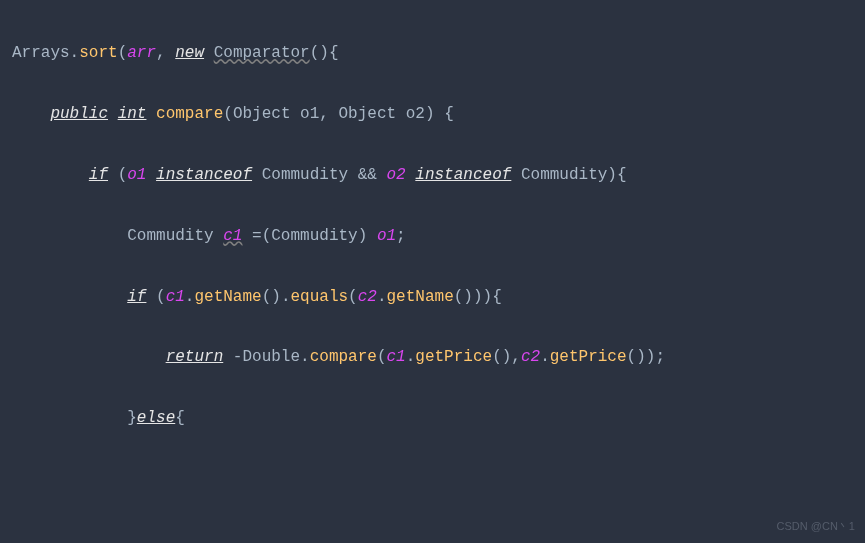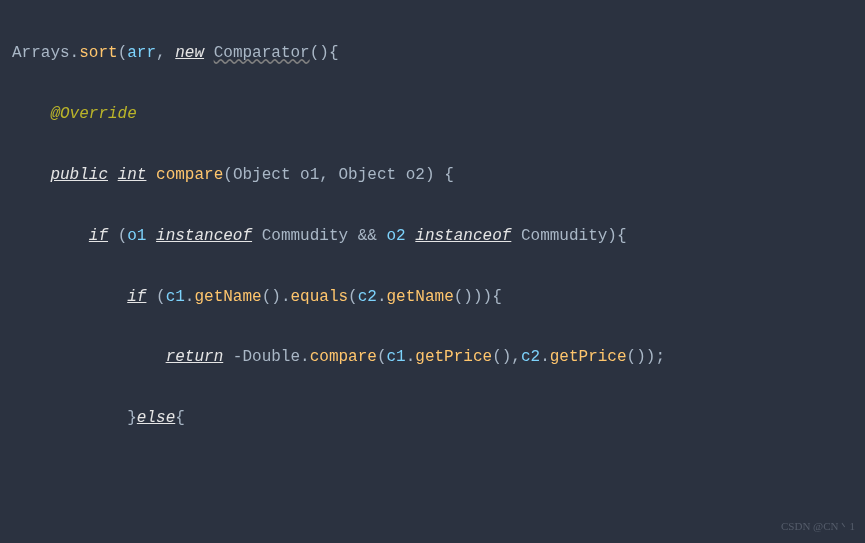--- a/index.html
+++ b/index.html
@@ -28,34 +28,34 @@
     .param { color: #a9b7c6; }
     .wavy { text-decoration: underline wavy #808080; text-decoration-skip-ink: none; }
     .dot { color: #a9b7c6; }
     .watermark {
       position: absolute;
       bottom: 6px;
       right: 10px;
       font-size: 11px;
       color: #6a7280;
       opacity: 0.65;
-      font-family: Liberation Serif, serif;
+      font-family: Liberation Sans, sans-serif;
       text-align: center;
     }
-    .ident { color: #7dd3fc; }
+    .ident { color: #d946ef; font-style: italic; }
     .number-neg { color: #a9b7c6; }
   </style>
 </head>
 <body>
 
 <div class="code-area">
 <span class="line"><span class="class-name">Arrays</span><span class="dot">.</span><span class="method-call">sort</span><span class="paren">(</span><span class="ident">arr</span><span class="punct">, </span><span class="keyword">new</span><span> </span><span class="class-name wavy">Comparator</span><span class="paren">()</span><span class="brace">{</span></span>
-<span class="line"><span>    </span><span class="annotation">@Override</span></span>
 <span class="line"><span>    </span><span class="keyword">public</span><span> </span><span class="keyword">int</span><span> </span><span class="method">compare</span><span class="paren">(</span><span class="class-name">Object</span><span> </span><span class="param">o1</span><span class="punct">, </span><span class="class-name">Object</span><span> </span><span class="param">o2</span><span class="paren">) </span><span class="brace">{</span></span>
 <span class="line"><span>        </span><span class="keyword">if</span><span> </span><span class="paren">(</span><span class="ident">o1</span><span> </span><span class="keyword">instanceof</span><span> </span><span class="class-name">Commudity</span><span class="punct"> &amp;&amp; </span><span class="ident">o2</span><span> </span><span class="keyword">instanceof</span><span> </span><span class="class-name">Commudity</span><span class="paren">)</span><span class="brace">{</span></span>
+<span class="line"><span>            </span><span class="class-name">Commudity</span><span> </span><span class="ident wavy">c1</span><span class="punct"> =</span><span class="paren">(</span><span class="class-name">Commudity</span><span class="paren">) </span><span class="ident">o1</span><span class="punct">;</span></span>
 <span class="line"><span>            </span><span class="keyword">if</span><span> </span><span class="paren">(</span><span class="ident">c1</span><span class="dot">.</span><span class="method-call">getName</span><span class="paren">()</span><span class="dot">.</span><span class="method-call">equals</span><span class="paren">(</span><span class="ident">c2</span><span class="dot">.</span><span class="method-call">getName</span><span class="paren">()</span><span class="paren">))</span><span class="brace">{</span></span>
 <span class="line"><span>                </span><span class="keyword">return</span><span> </span><span class="number-neg">-</span><span class="class-name">Double</span><span class="dot">.</span><span class="method-call">compare</span><span class="paren">(</span><span class="ident">c1</span><span class="dot">.</span><span class="method-call">getPrice</span><span class="paren">()</span><span class="punct">,</span><span class="ident">c2</span><span class="dot">.</span><span class="method-call">getPrice</span><span class="paren">()</span><span class="paren">)</span><span class="punct">;</span></span>
 <span class="line"><span>            </span><span class="brace">}</span><span class="keyword">else</span><span class="brace">{</span></span>
 
 
 
 
 
 
 

